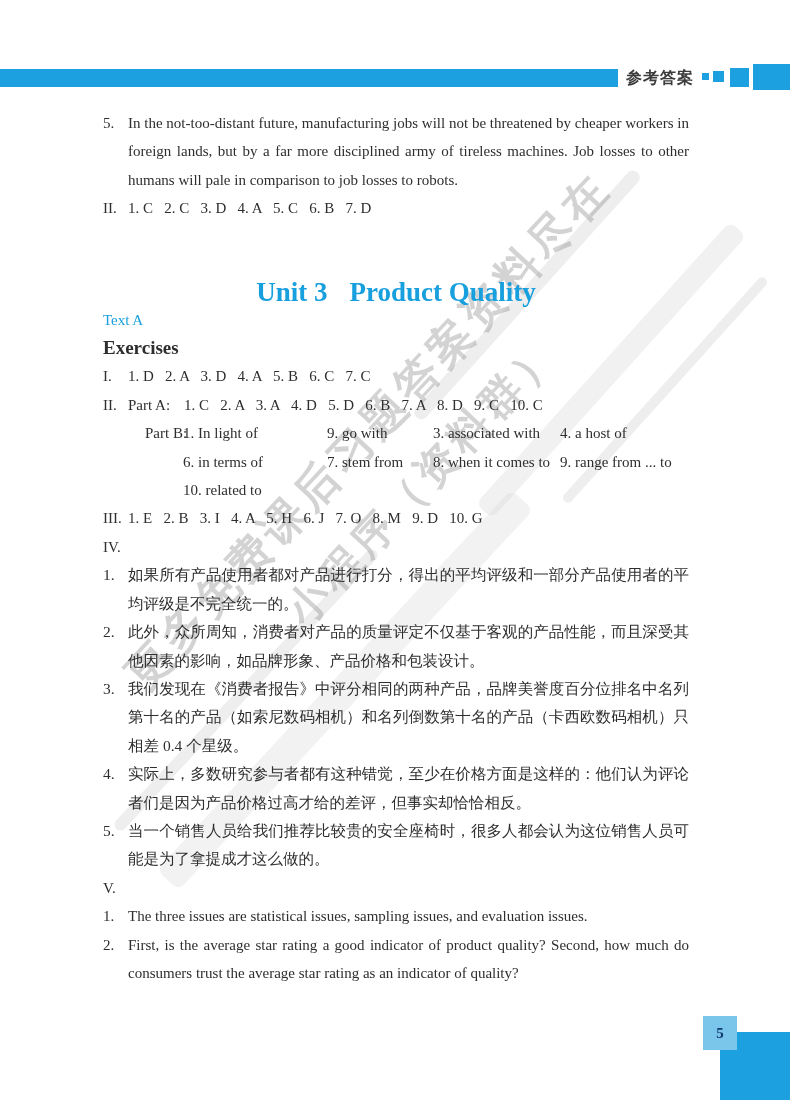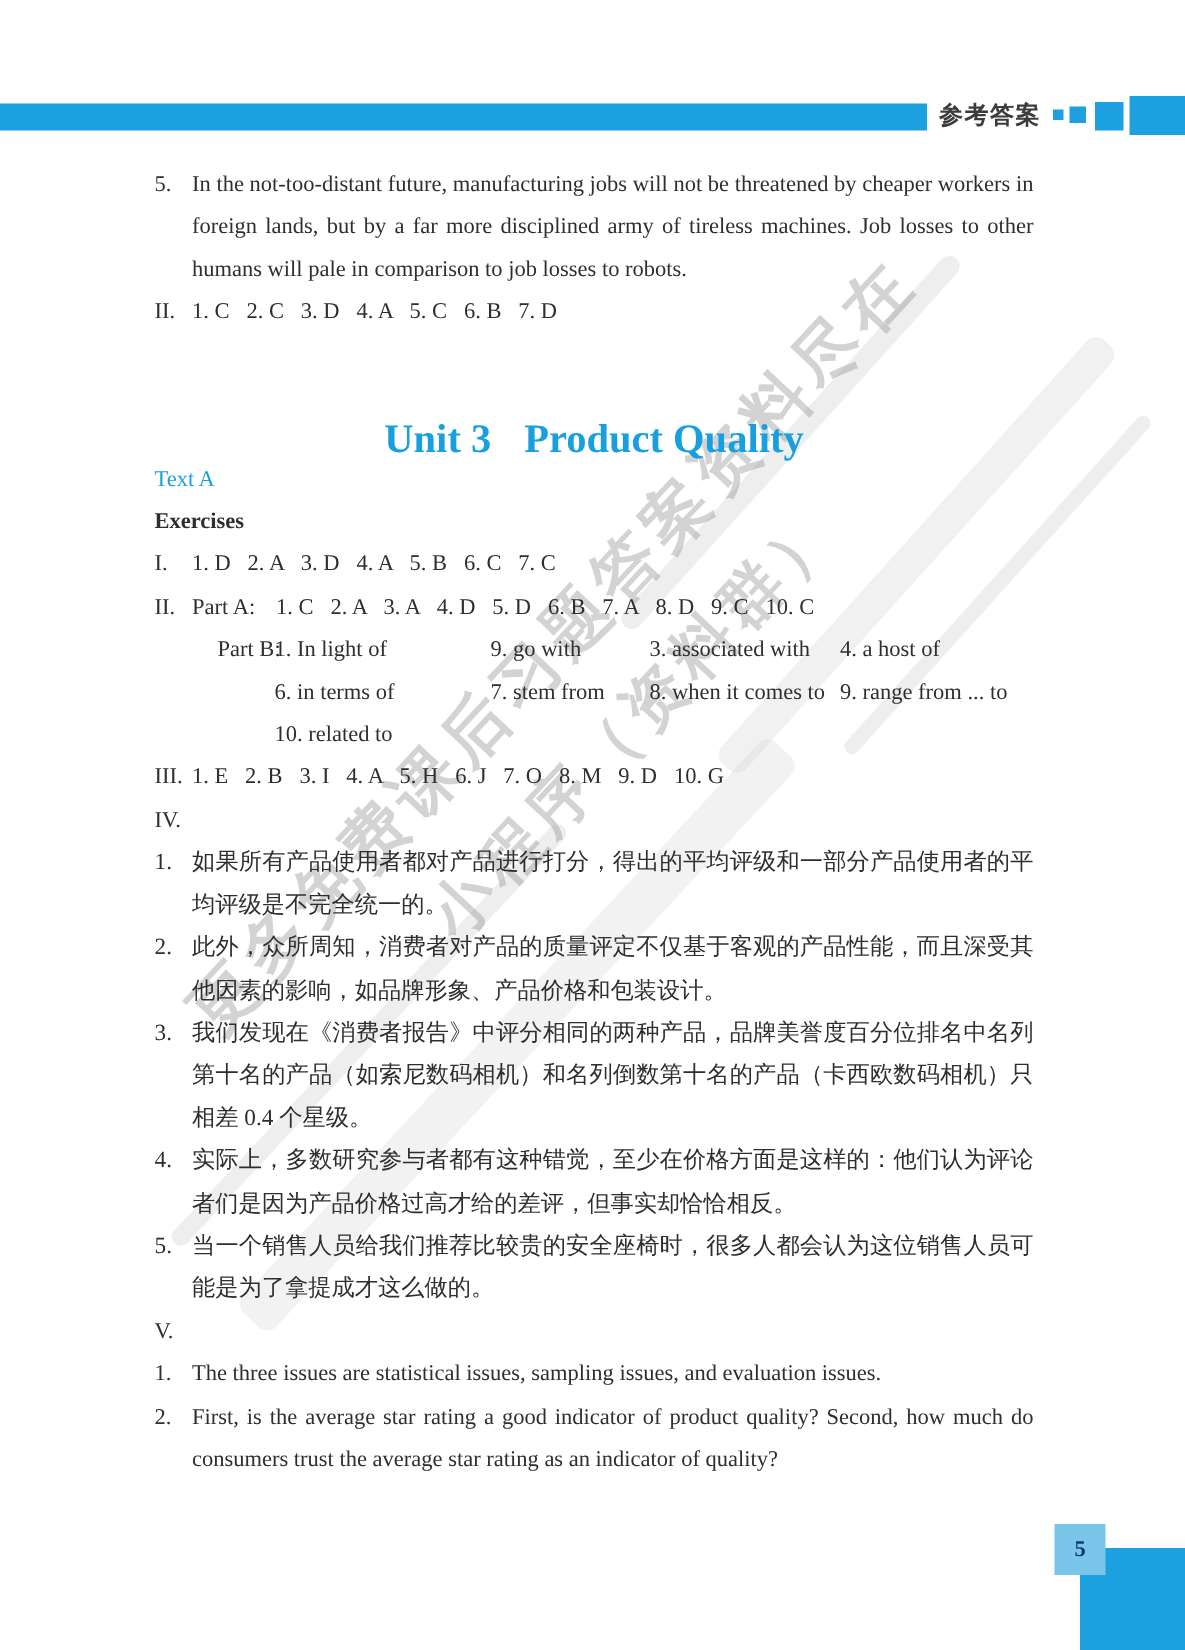--- a/index.html
+++ b/index.html
@@ -55,21 +55,21 @@
 
   .unit-title {
     margin-top:55px; height:28px; line-height:28px; text-align:center;
     font-size:27px; font-weight:bold; color:#189fde; white-space:nowrap;
   }
   .unit-gap { display:inline-block; width:22px; }
 
   .text-a {
     font-size:15px; font-weight:normal; color:#189fde;
   }
-  .exercises { font-weight:bold; font-size:15px; }
+  .exercises { font-weight:bold; font-size:19px; }
 
   .part-label { flex:0 0 56px; }
 
   .partb-block { position:relative; }
   .partb-label { position:absolute; left:42px; top:0; }
   .partb-grid {
     margin-left:80px;
     display:grid;
     grid-template-columns:144px 106px 127px auto;
   }

